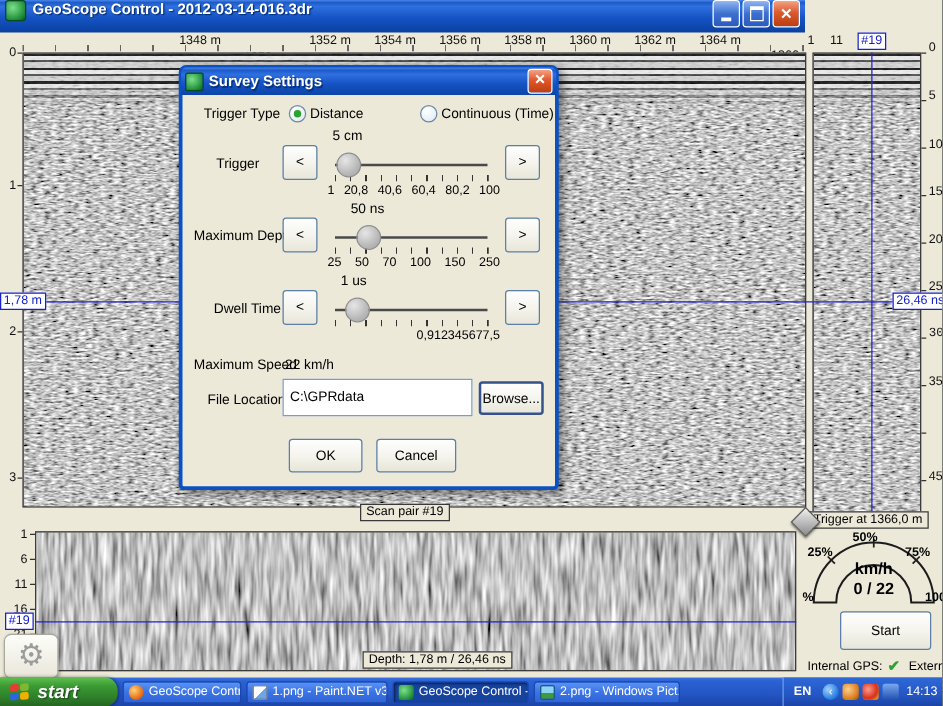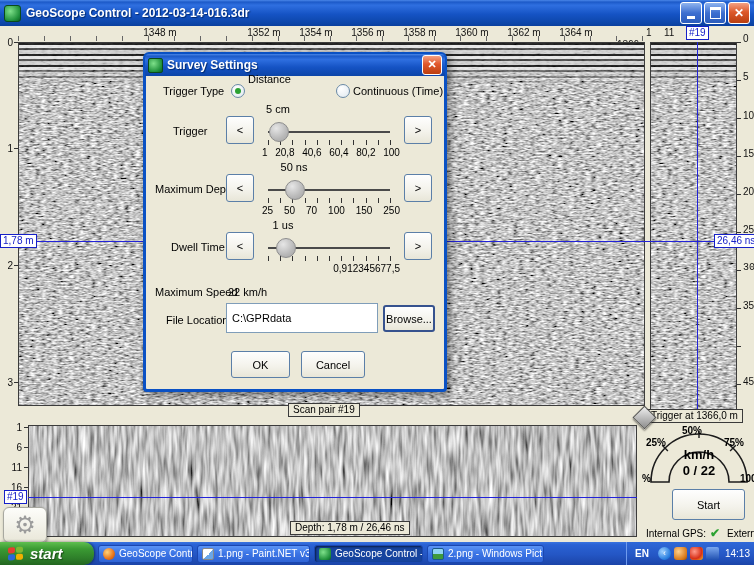--- a/index.html
+++ b/index.html
@@ -1,22 +1,22 @@
 <!DOCTYPE html>
 <html><head>
 <meta charset="utf-8">
 <style>
   html,body{margin:0;padding:0;background:#444;}
   .screen{position:relative;width:754px;height:565px;overflow:hidden;background:#ece9d8;
           font-family:"Liberation Sans",sans-serif;color:#000;}
   .abs{position:absolute;}
   
-  .titlebar{left:0;top:0;width:754px;height:26px;
+  .titlebar{left:0;top:0;width:644px;height:26px;
     background:linear-gradient(180deg,#4a86e8 0%,#1c5ac8 8%,#2f6fe0 20%,#1553c4 55%,#0c45a8 90%,#0a3f9e 100%);
-    display:flex;align-items:center;padding:0 4px;box-sizing:border-box;}
+    display:flex;align-items:flex-start;padding:0 4px;box-sizing:border-box;}
   .titlebar .ttl{color:#fff;font-weight:bold;font-size:12px;text-shadow:1px 1px 1px #002a70;margin-left:5px;flex:1;
     white-space:nowrap;overflow:hidden;}
   .appicon{width:15px;height:15px;border-radius:3px;background:radial-gradient(circle at 35% 35%,#7ee08a,#1f8f3a 70%,#0c5c22);border:1px solid #0a4a1c;}
   .wbtn{width:20px;height:20px;border-radius:3px;margin-left:2px;border:1px solid #fff;
     background:linear-gradient(180deg,#8fb4ef,#3d6fd0 50%,#2b5cbc);display:flex;align-items:center;justify-content:center;}
   .wbtn.close{background:linear-gradient(180deg,#f3a183,#dd5a2c 45%,#b93e10);}
   .glyph-min{width:8px;height:3px;background:#fff;margin-top:9px;}
   .glyph-max{width:9px;height:8px;border:1px solid #fff;border-top:3px solid #fff;}
   .glyph-x{color:#fff;font-weight:bold;font-size:12px;line-height:12px;}
   
@@ -253,21 +253,21 @@
     <div class="dtitle">
       <div class="dicon"></div>
       <div class="ttl">Survey Settings</div>
       <div class="dclose"><span>✕</span></div>
     </div>
 
     <span class="abs dlabel" style="left:17px;top:30px;">Trigger Type</span>
     <span class="abs radio" style="left:85px;top:29px;">
         <span class="dot"></span>
       </span>
-    <span class="abs dlabel" style="left:102px;top:18px;">Distance</span>
+    <span class="abs dlabel" style="left:102px;top:30px;">Distance</span>
     <span class="abs radio" style="left:190px;top:29px;"></span>
     <span class="abs dlabel" style="left:207px;top:30px;">Continuous (Time)</span>
 
     <span class="abs dlabel" style="left:27px;top:70px;">Trigger</span>
     <button class="abs xp-btn" style="left:80px;top:61px;width:28px;height:28px;">&lt;</button>
     <div class="abs slider" style="left:120px;top:48px;">
       <span class="val" style="left:-18px;">5 cm</span>
       <div class="track"></div>
       <div class="thumb" style="left:3px;"></div>
       <div class="ticks"></div>

